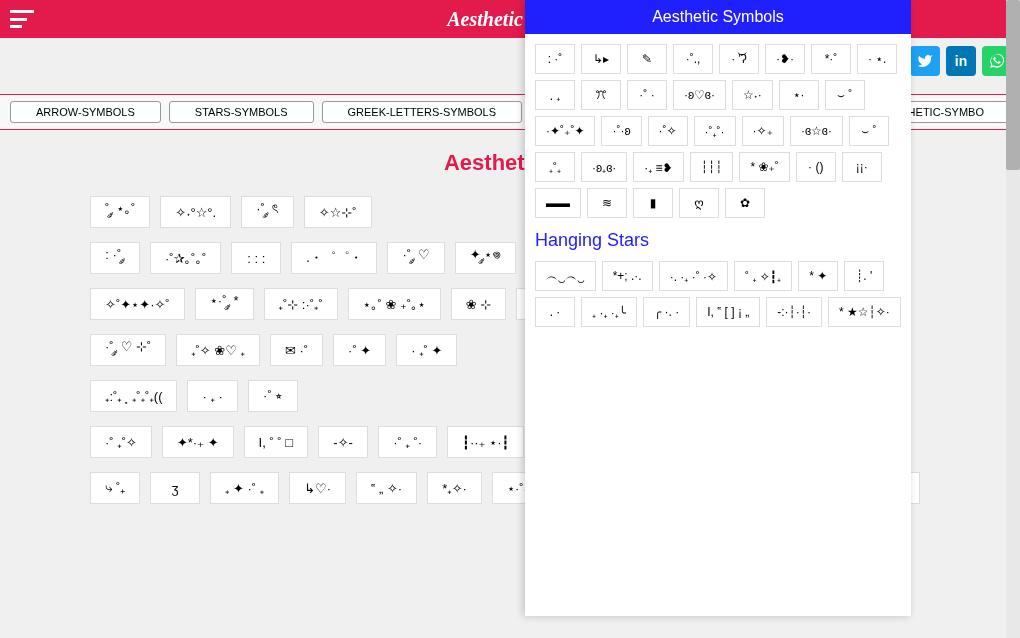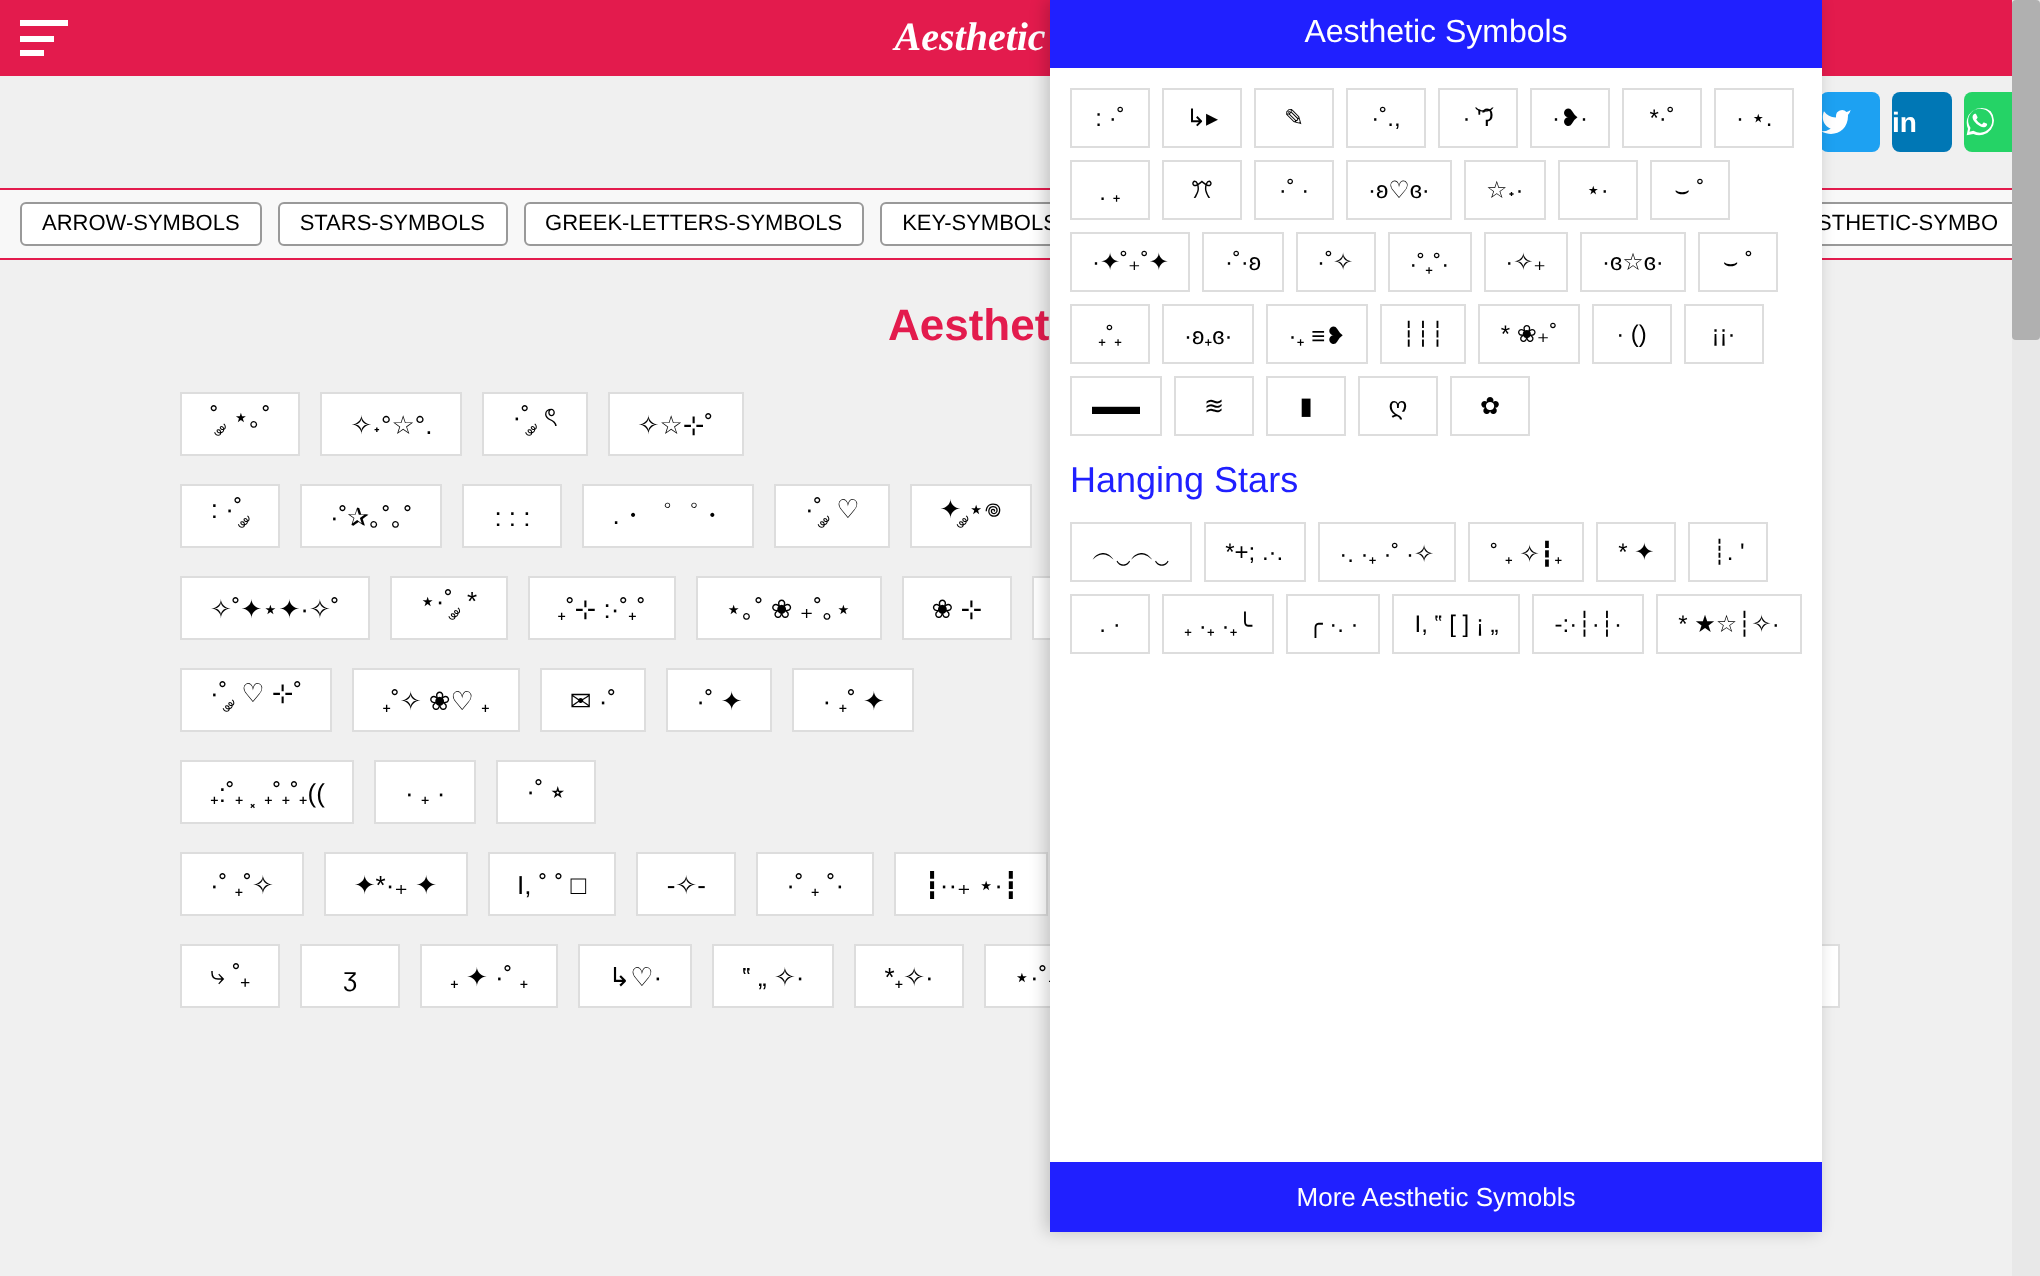--- a/index.html
+++ b/index.html
@@ -7,27 +7,27 @@
 
 .topbar { background: #e31b4d; height: 38px; display: flex; align-items: center; padding: 0 10px; }
 .hamburger { width: 24px; height: 18px; display: flex; flex-direction: column; justify-content: space-between; cursor: pointer; }
 .hamburger span { display: block; height: 3px; background: white; }
 .hamburger span:nth-child(1) { width: 100%; }
 .hamburger span:nth-child(2) { width: 70%; }
 .hamburger span:nth-child(3) { width: 50%; }
 .topbar-title { flex: 1; text-align: center; color: white; font-style: italic; font-family: Georgia, serif; font-weight: bold; font-size: 20px; }
 
 .social { position: absolute; top: 46px; right: 8px; display: flex; gap: 6px; }
-.social-btn { width: 30px; height: 30px; border-radius: 4px; display: flex; align-items: center; justify-content: flex-start; color: white; font-weight: bold; font-size: 14px; }
+.social-btn { width: 30px; height: 30px; border-radius: 4px; display: flex; align-items: center; justify-content: center; color: white; font-weight: bold; font-size: 14px; }
 .sb-tw { background: #1da1f2; }
 .sb-in { background: #0077b5; }
 .sb-wa { background: #25d366; }
 
 .category-bar { margin-top: 56px; display: flex; gap: 8px; padding: 6px 10px; border-top: 1px solid #e31b4d; border-bottom: 1px solid #e31b4d; background: #f8f8f8; }
-.cat-btn { border: 1px solid #999; background: white; padding: 4px 10px; font-size: 11px; border-radius: 3px; white-space: nowrap; cursor: pointer; }
+.cat-btn { border: 1px solid #999; background: white; padding: 4px 25px; font-size: 11px; border-radius: 3px; white-space: nowrap; cursor: pointer; }
 
 .main-title { text-align: center; color: #e31b4d; font-weight: bold; font-size: 22px; margin: 20px 0; }
 
 .symbol-grid { padding: 0 40px; }
 .symbol-row { display: flex; gap: 10px; margin-bottom: 14px; justify-content: flex-start; flex-wrap: wrap; padding-left: 50px; }
 .sym { background: white; border: 1px solid #ddd; padding: 8px 14px; font-size: 13px; display: flex; align-items: center; justify-content: center; height: 32px; cursor: pointer; min-width: 50px; white-space: nowrap; }
 
 .overlay-panel { position: absolute; top: 0; left: 525px; width: 386px; height: 616px; background: white; box-shadow: -2px 0 8px rgba(0,0,0,.2); display: flex; flex-direction: column; }
 .overlay-header { background: #2020ff; color: white; text-align: center; padding: 8px; font-size: 16px; }
 .overlay-body { flex: 1; padding: 10px; overflow-y: auto; }
@@ -188,18 +188,17 @@
         <div class="osym">* ✦</div>
         <div class="osym">┊. '</div>
         <div class="osym">. ·</div>
         <div class="osym">₊ ·₊ ·₊╰</div>
         <div class="osym">╭ ·. ·</div>
         <div class="osym">I, ‟ [ ] ¡ „</div>
         <div class="osym">-:·┆·┆·</div>
         <div class="osym">* ★☆┆✧·</div>
       </div>
   </div>
-  <div class="overlay-footer">More Aesthetic Symobls</div>
 </div>
 
 <div class="scrollbar-fake">
   <div class="scroll-thumb"></div>
 </div>
 
 </body></html>

